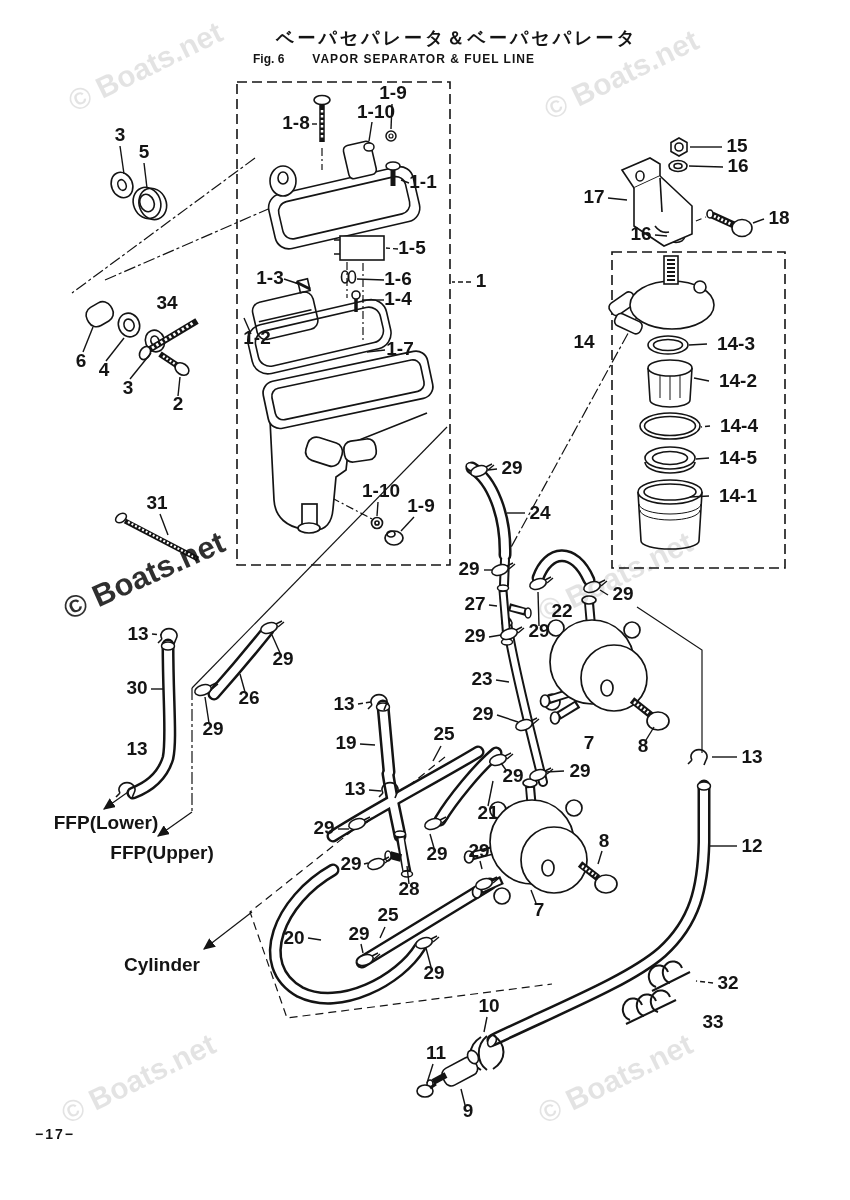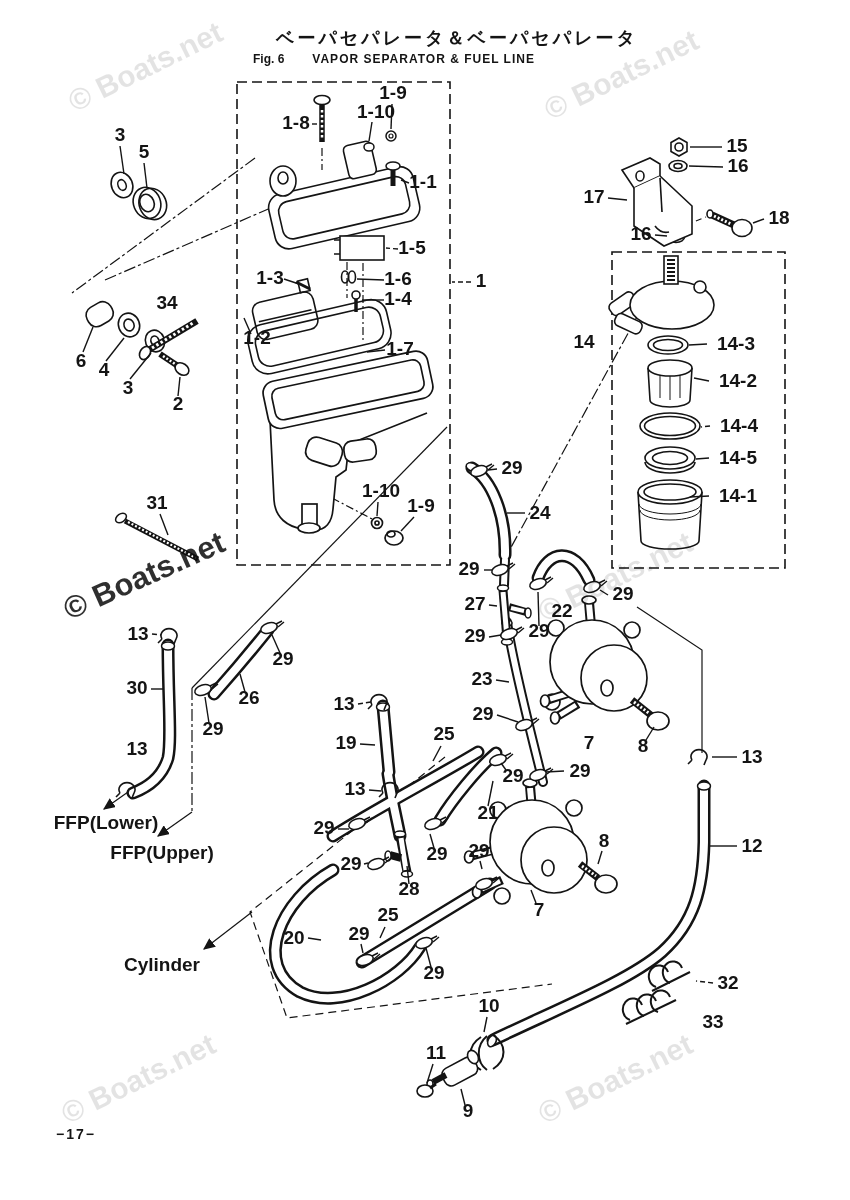--- a/index.html
+++ b/index.html
@@ -3,21 +3,21 @@
 <meta charset="utf-8">
 <style>
   html,body{margin:0;padding:0;background:#fff;}
   body{width:850px;height:1200px;position:relative;overflow:hidden;
        font-family:"Liberation Sans",sans-serif;color:#141414;}
   .title-ja{position:absolute;top:26px;left:457px;transform:translateX(-50%);
        font-size:18px;font-weight:bold;letter-spacing:3px;white-space:nowrap;}
   .fig-row{position:absolute;top:49px;left:253px;white-space:nowrap;}
   .fig-label{font-size:12px;font-weight:bold;}
   .title-en{font-size:12px;font-weight:bold;letter-spacing:1px;margin-left:28px;}
-  .page-num{position:absolute;left:56px;top:1126px;font-size:14px;font-weight:bold;letter-spacing:2px;}
+  .page-num{position:absolute;left:35px;top:1126px;font-size:14px;font-weight:bold;letter-spacing:2px;}
   .wm{position:absolute;font-weight:bold;white-space:nowrap;pointer-events:none;
       font-family:"Liberation Sans",sans-serif;}
   .wm-light{color:rgba(0,0,0,0.11);}
   .wm-dark{color:rgba(10,10,10,0.85);}
   .wm-tl{top:50px;left:62px;font-size:30px;transform:rotate(-26deg);}
   .wm-tr{top:58px;left:538px;font-size:30px;transform:rotate(-26deg);}
   .wm-ml{top:558px;left:58px;font-size:31px;transform:rotate(-24deg);}
   .wm-mr{top:560px;left:532px;font-size:30px;transform:rotate(-26deg);}
   .wm-bl{top:1062px;left:55px;font-size:30px;transform:rotate(-26deg);}
   .wm-br{top:1062px;left:532px;font-size:30px;transform:rotate(-26deg);}

